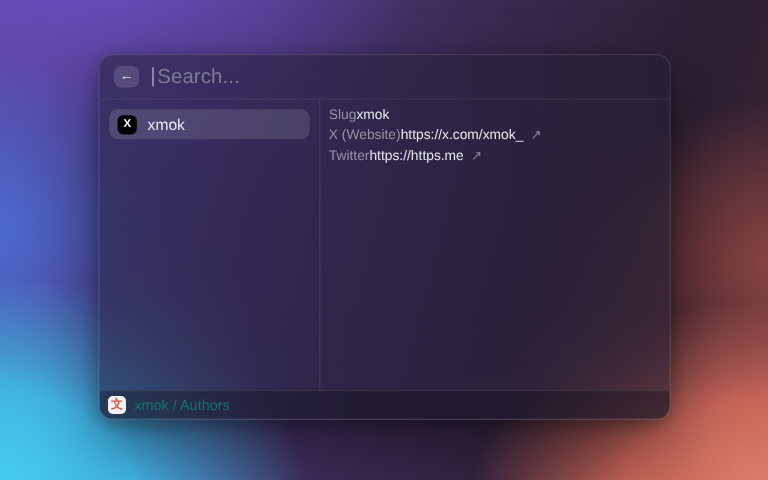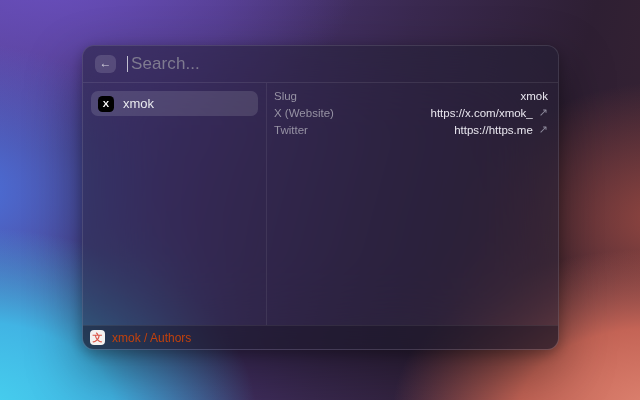--- a/index.html
+++ b/index.html
@@ -104,21 +104,20 @@
   .detail-pane {
     flex: 1 1 auto;
     padding: 4px 10px 0 7px;
     display: flex;
     flex-direction: column;
   }
   .meta-row {
     height: 17px;
     display: flex;
     align-items: center;
-    justify-content: space-between;
   }
   .meta-label {
     font-size: 11.5px;
     color: #9793a4;
   }
   .meta-value-group {
     display: flex;
     align-items: center;
     gap: 6px;
   }
@@ -149,21 +148,21 @@
     background: #f4f2f0;
     color: #da584b;
     font-size: 10px;
     font-weight: bold;
     line-height: 15px;
     text-align: center;
     flex: 0 0 auto;
   }
   .footer-text {
     font-size: 12px;
-    color: #c2410c;
+    color: #0f766e;
   }
 </style>
 </head>
 <body>
 
 <div class="window">
 
   <div class="searchbar">
     <div class="back-btn">←</div>
     <div class="caret"></div>

